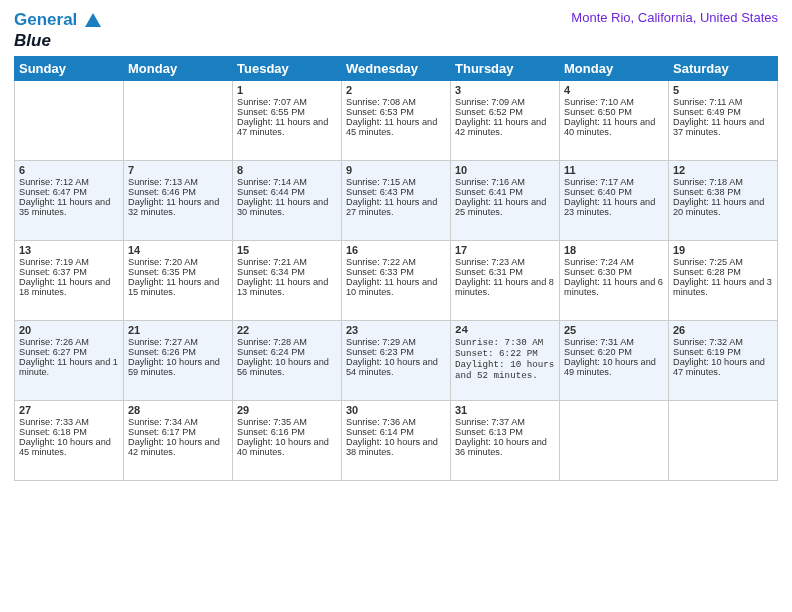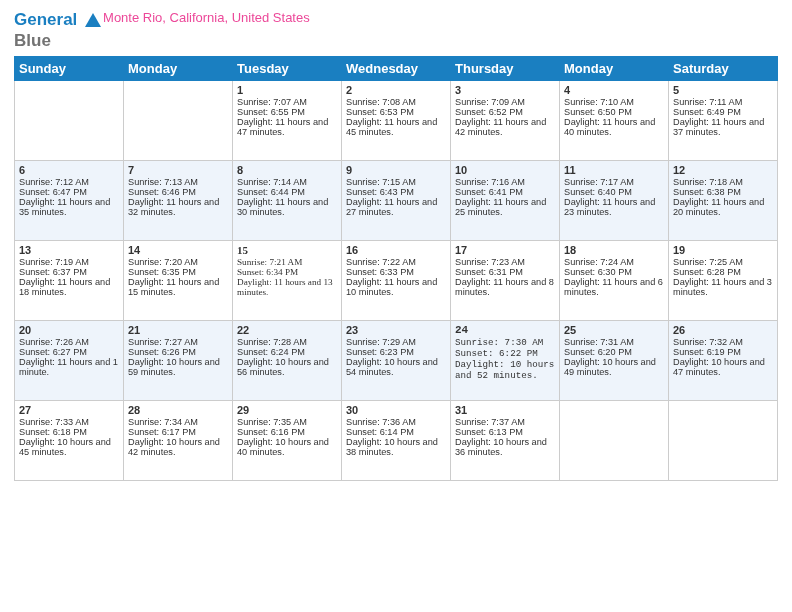--- a/index.html
+++ b/index.html
@@ -10,39 +10,39 @@
       background: #fff;
       overflow: hidden;
     }
     .page {
       width: 792px;
       height: 612px;
       padding: 10px 14px;
     }
     .header {
       display: flex;
-      justify-content: flex-start;
+      justify-content: space-between;
       align-items: flex-start;
       margin-bottom: 6px;
     }
     .logo {
       display: flex;
       align-items: center;
     }
     .title-block {
       text-align: right;
     }
     .month-title {
       font-size: 32px;
       font-weight: bold;
       color: #333;
     }
     .location {
       font-size: 13px;
-      color: #ec4899;
+      color: #6d28d9;
     }
     table {
       width: 100%;
       border-collapse: collapse;
       table-layout: fixed;
     }
     thead th {
       background: #1a7fc1;
       color: #fff;
       font-size: 13px;
@@ -87,21 +87,21 @@
     <div class="logo">
       <div>
         <div style="display:flex;align-items:center;">
           <div style="font-size:17px;font-weight:bold;color:#333;line-height:1.15;">
             <span style="color:#1a7fc1;">General</span>
             <svg style="display:inline;vertical-align:middle;margin-left:1px;" width="20" height="20" viewBox="0 0 20 20">
               <polygon points="10,2 18,16 2,16" fill="#1a7fc1"></polygon>
             </svg>
           </div>
         </div>
-        <div style="font-size:17px;font-weight:bold;color:#737373;line-height:1.15;">Blue</div>
+        <div style="font-size:17px;font-weight:bold;color:#0f172a;line-height:1.15;font-style:italic;">Blue</div>
       </div>
     </div>
     <div class="title-block">
       <div class="location">Monte Rio, California, United States</div>
     </div>
   </div>
 
   <table>
     <thead>
       <tr>
@@ -199,21 +199,21 @@
             <div>Sunrise: 7:19 AM</div>
             <div>Sunset: 6:37 PM</div>
             <div>Daylight: 11 hours and 18 minutes.</div>
           </td>
           <td style="background: rgb(255, 255, 255);">
             <span class="day-num">14</span>
             <div>Sunrise: 7:20 AM</div>
             <div>Sunset: 6:35 PM</div>
             <div>Daylight: 11 hours and 15 minutes.</div>
           </td>
-          <td style="background: rgb(255, 255, 255); font-family: Liberation Serif, serif;">
+          <td style="background: rgb(255, 255, 255);">
             <span class="day-num">15</span>
             <div>Sunrise: 7:21 AM</div>
             <div>Sunset: 6:34 PM</div>
             <div>Daylight: 11 hours and 13 minutes.</div>
           </td>
           <td style="background: rgb(255, 255, 255);">
             <span class="day-num">16</span>
             <div>Sunrise: 7:22 AM</div>
             <div>Sunset: 6:33 PM</div>
             <div>Daylight: 11 hours and 10 minutes.</div>

